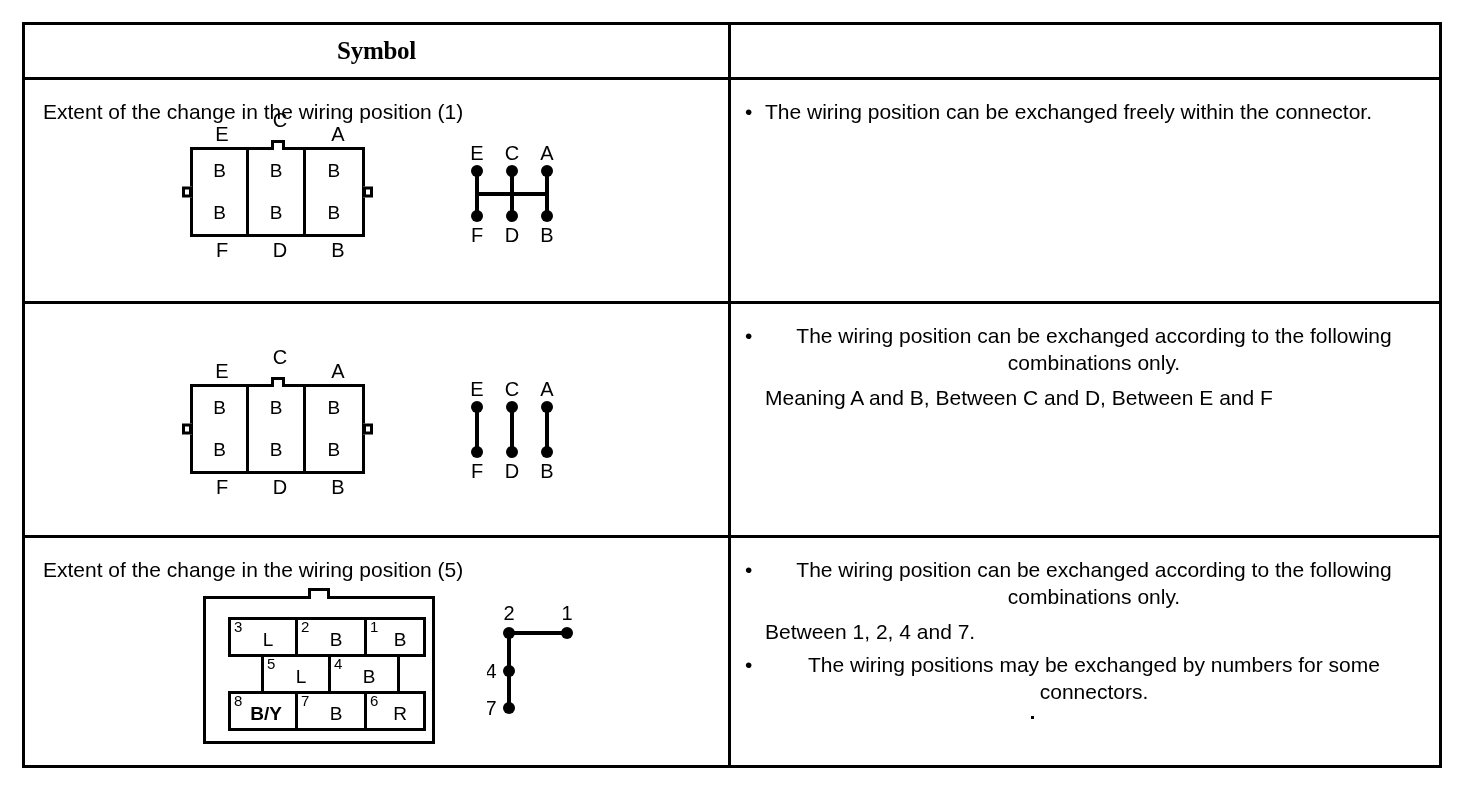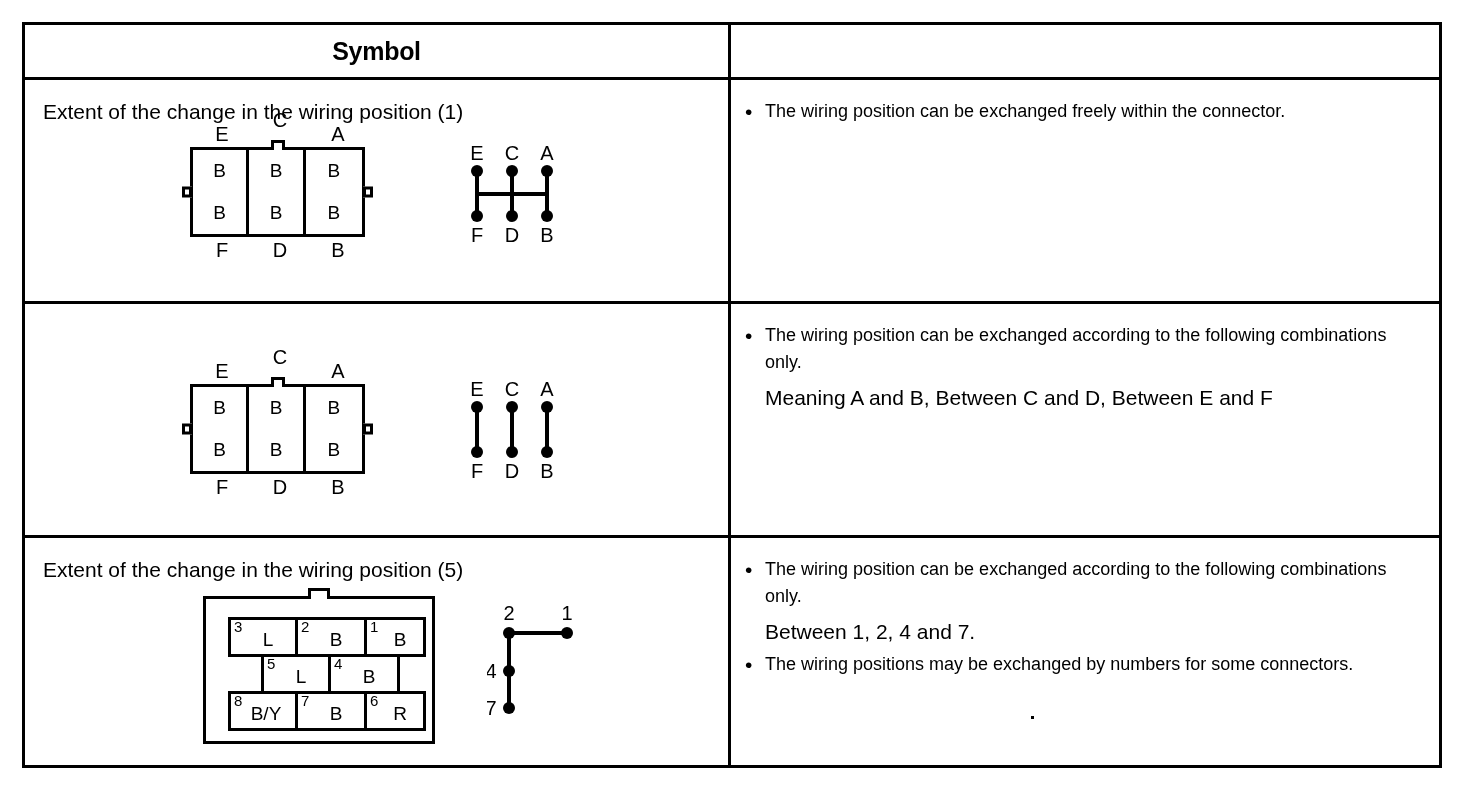--- a/index.html
+++ b/index.html
@@ -34,21 +34,21 @@
     flex-direction: column;
   }
 
   .row {
     display: flex;
     box-sizing: border-box;
     border-bottom: 3px solid #000;
   }
   .row:last-child { border-bottom: none; }
 
-  .row-head   { height: 55px; }
+  .row-head   { height: 55px; font-family: Liberation Serif, serif; }
   .row-one    { height: 224px; }
   .row-two    { height: 234px; }
   .row-three  { height: 227px; }
 
   .cell-symbol {
     width: 706px;
     box-sizing: border-box;
     border-right: 3px solid #000;
     position: relative;
   }
@@ -91,22 +91,23 @@
     margin-bottom: 2px;
   }
   .bullet-dot {
     width: 20px;
     flex: 0 0 20px;
     font-size: 21px;
     line-height: 27px;
     text-align: left;
   }
   .bullet-text {
-    font-size: 18px;
+    font-size: 21px;
     line-height: 27px;
+    text-align: center;
   }
   .sub-text {
     font-size: 21px;
     line-height: 27px;
     margin-left: 20px;
     margin-top: 8px;
     margin-bottom: 6px;
   }
 
   
@@ -394,21 +395,21 @@
             </div>
             <div class="c3cell" style="width:72px;">
               <span class="c3num">4</span>
               <span class="c3val">B</span>
             </div>
           </div>
 
           <div class="c3row" style="left:22px; top:92px;">
             <div class="c3cell" style="width:70px;">
               <span class="c3num">8</span>
-              <span class="c3val" style="margin-left:6px;">B/Y</span>
+              <span class="c3val" style="margin-left:6px;font-weight:bold;">B/Y</span>
             </div>
             <div class="c3cell" style="width:72px;">
               <span class="c3num">7</span>
               <span class="c3val">B</span>
             </div>
             <div class="c3cell" style="width:62px;">
               <span class="c3num">6</span>
               <span class="c3val">R</span>
             </div>
           </div>

